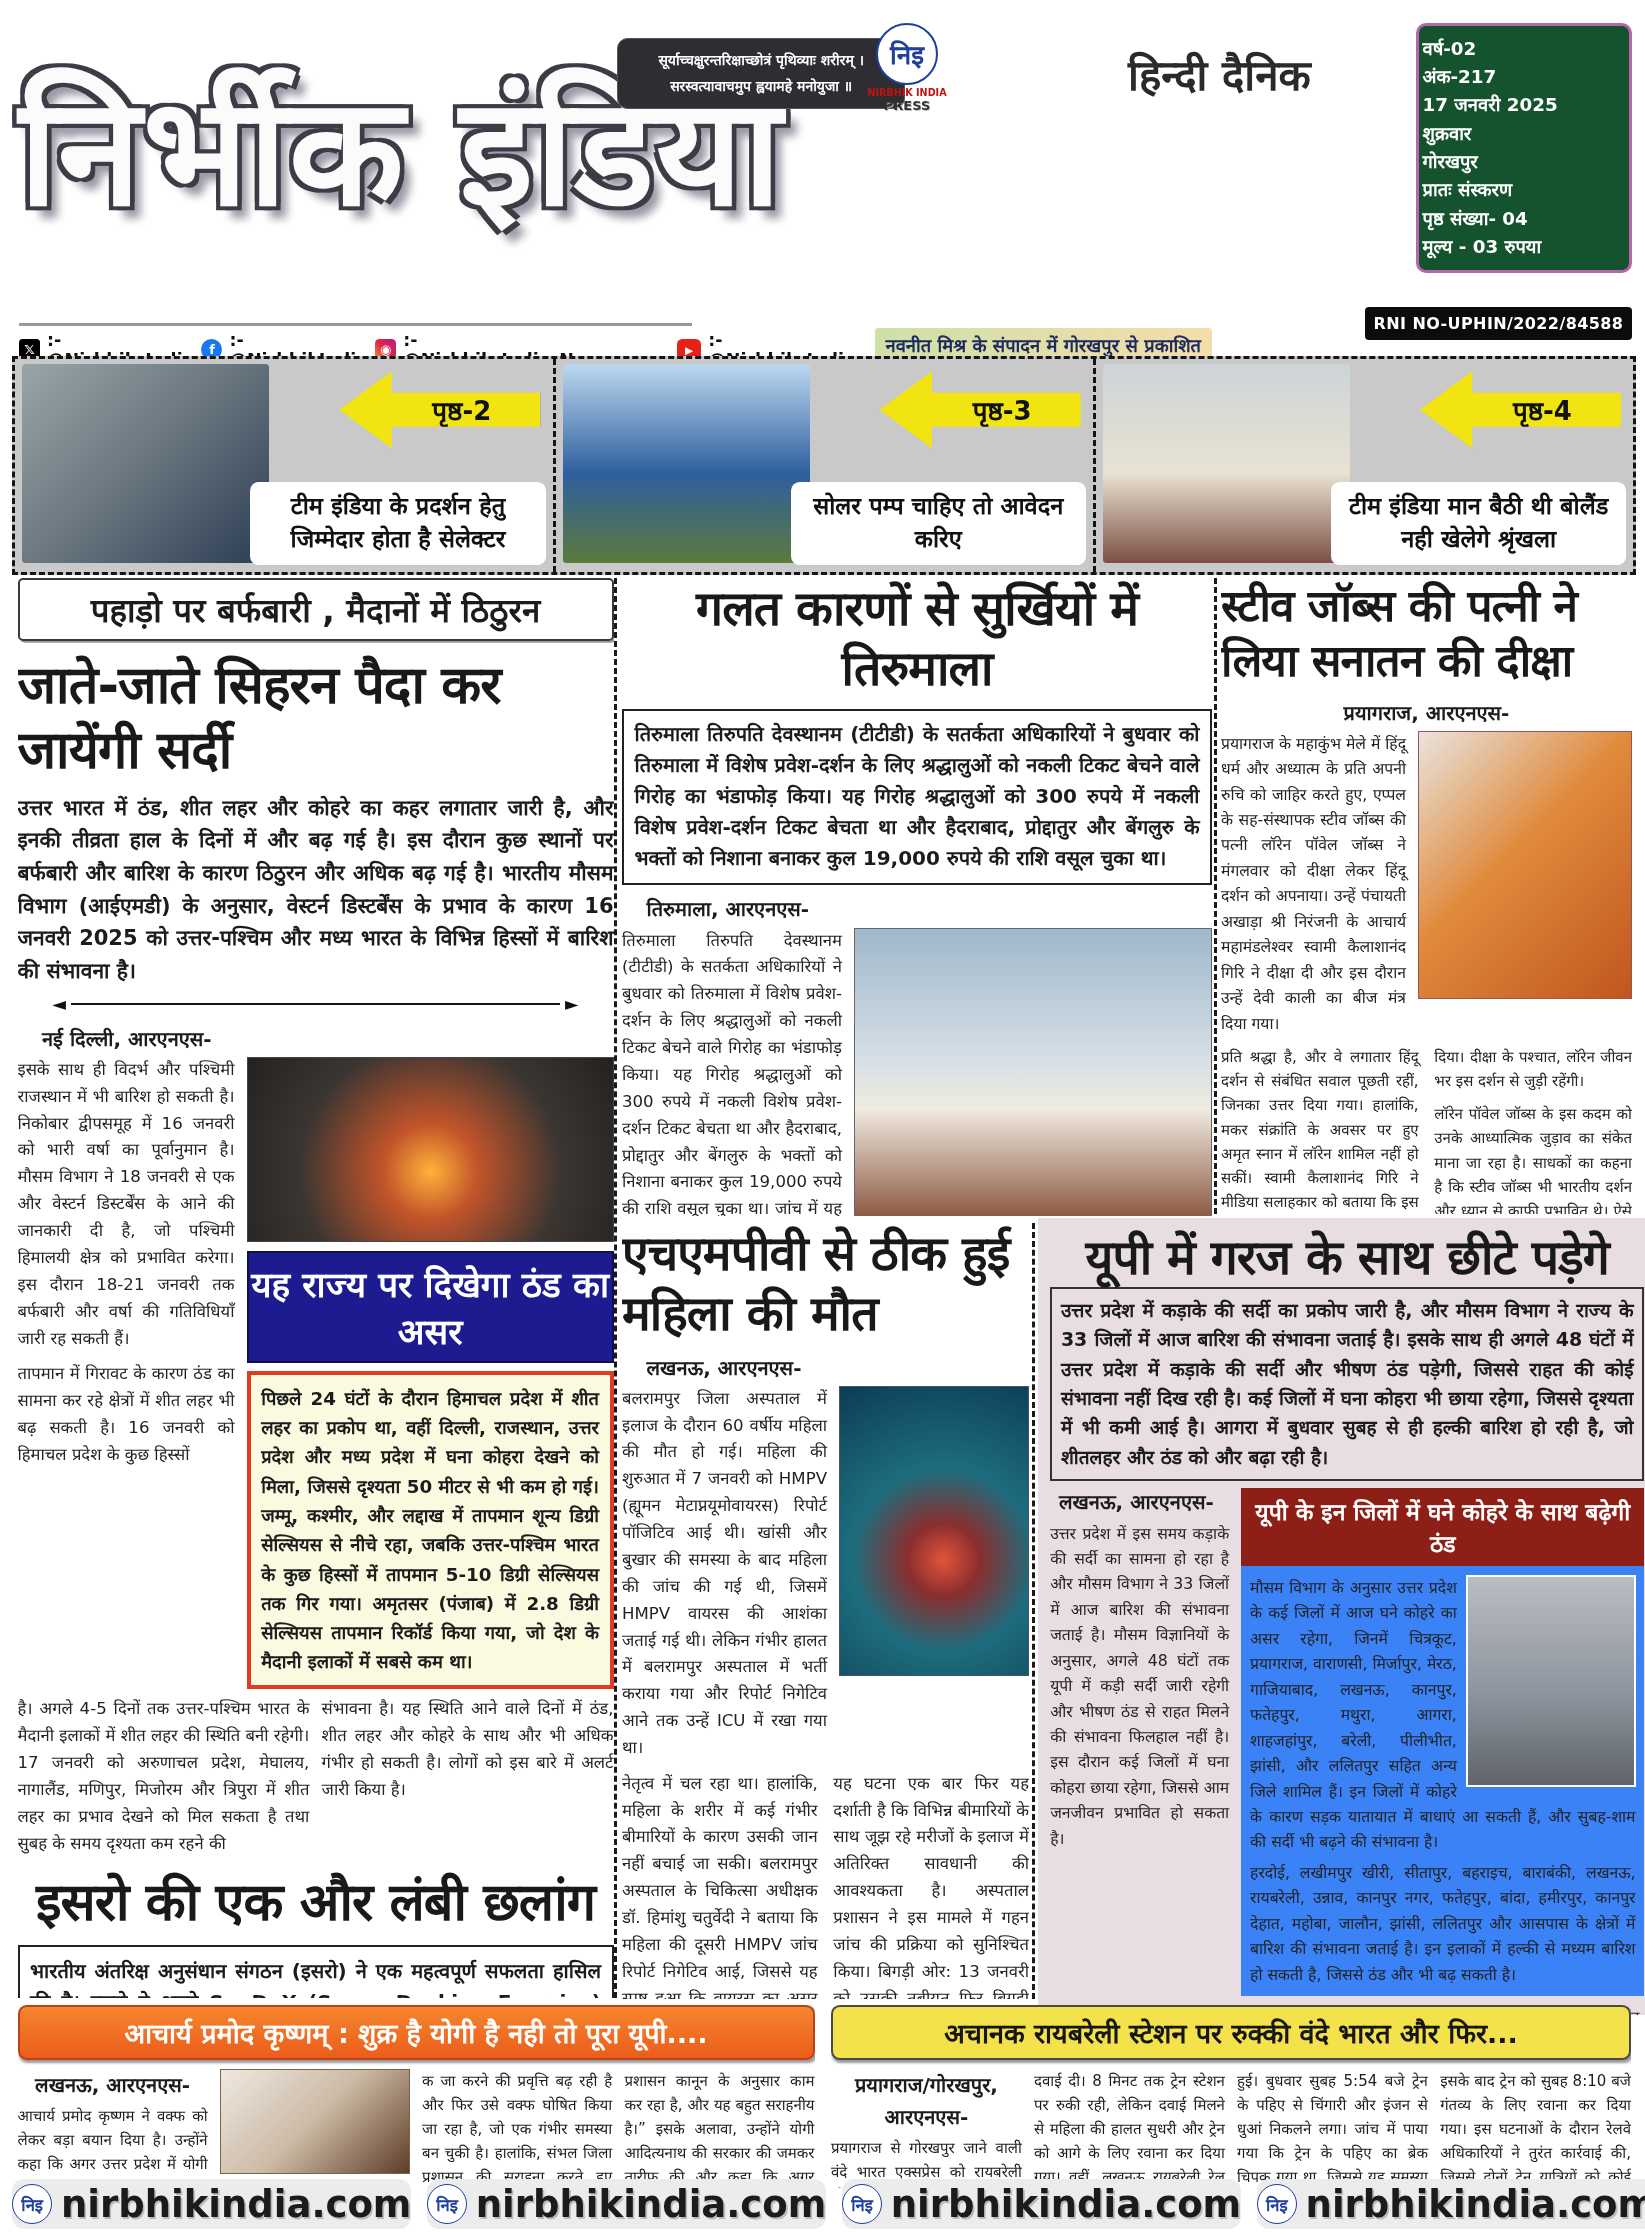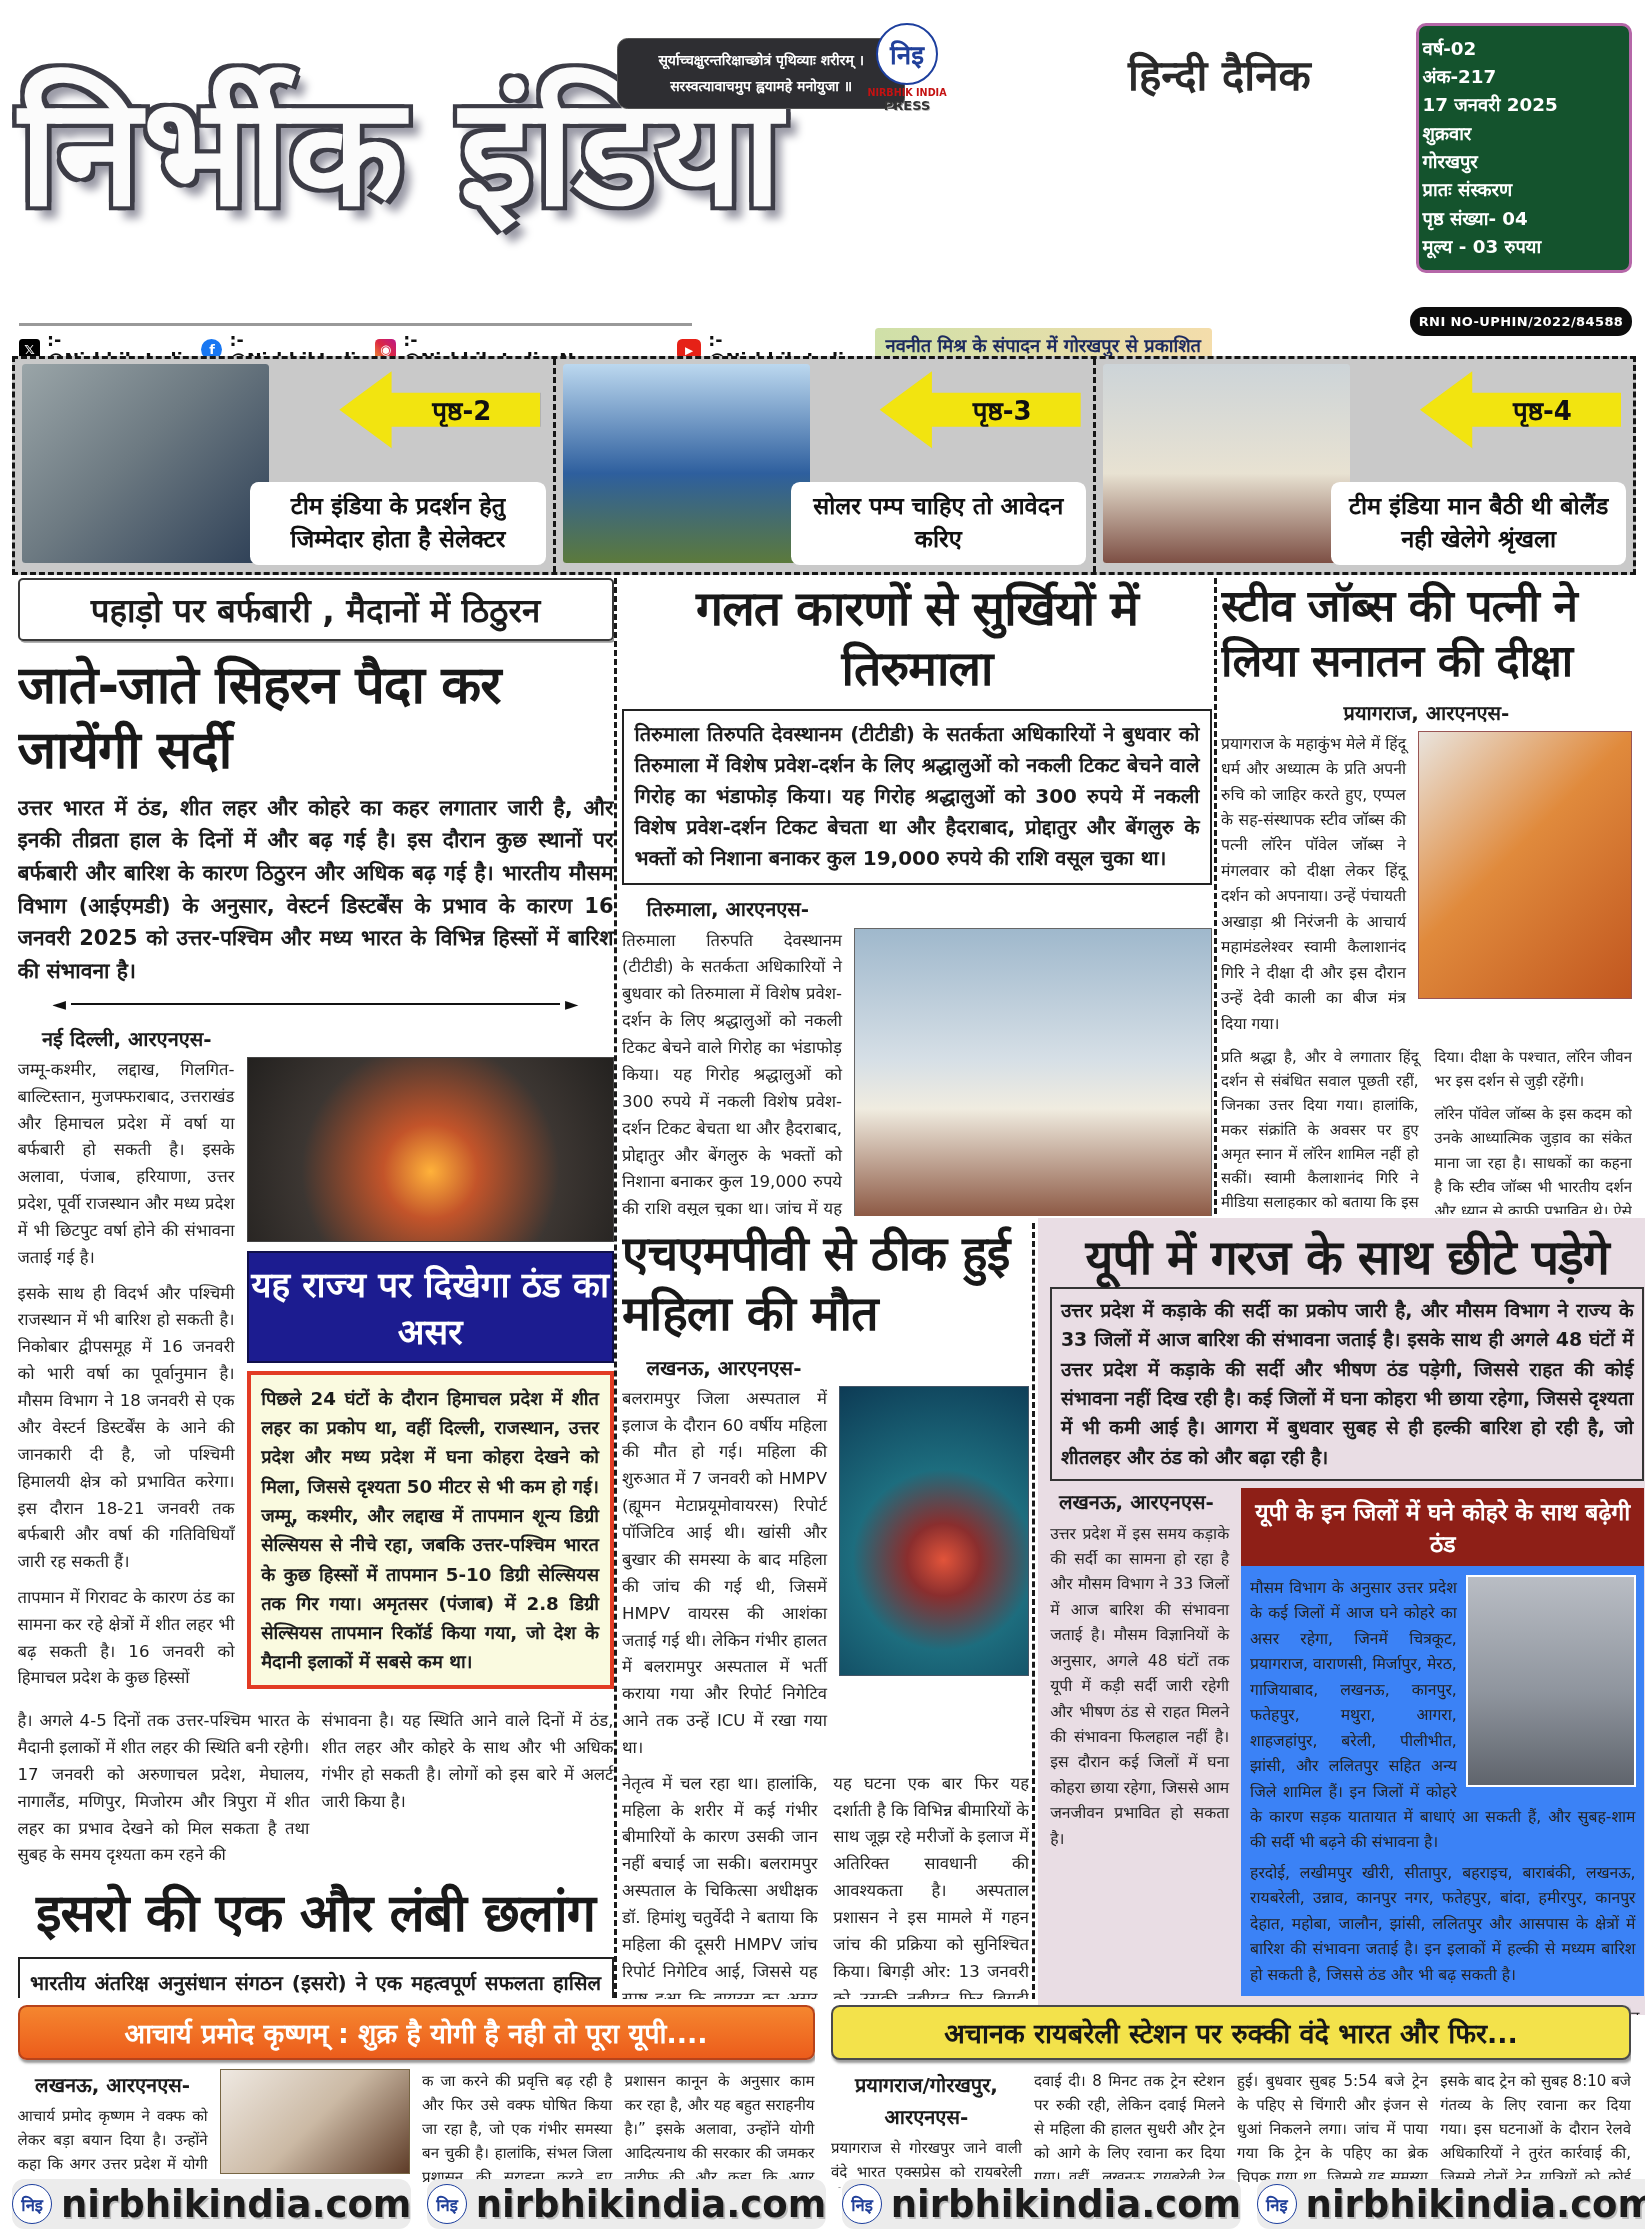--- a/index.html
+++ b/index.html
@@ -22,22 +22,22 @@
   .social-bar{position:absolute;left:19px;top:323px;display:flex;align-items:center;gap:7px;font-size:17.5px;
     font-weight:bold;color:#111;border-top:3.5px solid #999;padding-top:3.5px;width:673px;}
   .sicon{display:inline-flex;align-items:center;justify-content:center;width:21px;height:21px;border-radius:4.4px;
     color:#fff;font-size:13px;font-weight:bold;flex:0 0 auto;}
   .sicon.x{background:#000;border-radius:3.5px;}
   .sicon.fb{background:#1877f2;border-radius:50%;}
   .sicon.ig{background:linear-gradient(45deg,#f09433,#dc2743,#bc1888);}
   .sicon.yt{background:#e62117;width:24.5px;border-radius:5.2px;font-size:10.5px;}
   .publisher{position:absolute;left:875px;top:328px;background:linear-gradient(90deg,#cfe0a8,#f4ddab);
     font-size:18.3px;font-weight:bold;color:#1d2a5e;padding:3.5px 10.5px;border-radius:3.5px;}
-  .rni{position:absolute;right:14px;top:307px;background:#0c0c0c;color:#fff;font-size:13px;font-weight:bold;
-    padding:7px 8.7px;border-radius:14px;letter-spacing:0.4px;}
+  .rni{position:absolute;right:14px;top:307px;background:#0c0c0c;color:#fff;font-size:16px;font-weight:bold;
+    padding:7px 8.7px;border-radius:4px;letter-spacing:0.4px;}
   
   .teasers{position:absolute;left:12.2px;top:356px;width:1618px;height:213px;background:#c9c9c9;
     border:3.5px dashed #151515;display:flex;}
   .tpanel{position:relative;flex:1 1 33%;border-right:3.5px dashed #151515;overflow:hidden;}
   .tpanel:last-child{border-right:none;}
   .tphoto{position:absolute;left:7px;top:5.2px;width:46%;height:199px;border-radius:3.5px;}
   .tarrow{position:absolute;right:12.2px;top:12.2px;width:201px;height:77px;background:#f2e410;
     clip-path:polygon(0 50%,26% 0,26% 28%,100% 28%,100% 72%,26% 72%,26% 100%);
     display:flex;align-items:center;justify-content:center;filter:drop-shadow(1.7px 2.6px 1.7px #555);}
   .tarrow span{font-size:26px;font-weight:bold;color:#111;margin-left:44px;}
@@ -172,21 +172,20 @@
       <div class="headline h-xl">जाते-जाते सिहरन पैदा कर जायेंगी सर्दी</div>
       <div class="intro">उत्तर भारत में ठंड, शीत लहर और कोहरे का कहर लगातार जारी है, और इनकी तीव्रता हाल के दिनों में और बढ़ गई है। इस दौरान कुछ स्थानों पर बर्फबारी और बारिश के कारण ठिठुरन और अधिक बढ़ गई है। भारतीय मौसम विभाग (आईएमडी) के अनुसार, वेस्टर्न डिस्टर्बेंस के प्रभाव के कारण 16 जनवरी 2025 को उत्तर-पश्चिम और मध्य भारत के विभिन्न हिस्सों में बारिश की संभावना है।</div>
       <div class="divider">
         <span>◄</span>
         <span class="line"></span>
         <span>►</span>
       </div>
       <div class="byline">नई दिल्ली, आरएनएस-</div>
       <div class="row">
         <div class="body-t" style="width:217px;flex:0 0 auto;">
-          <p>जम्मू-कश्मीर, लद्दाख, गिलगित-बाल्टिस्तान, मुजफ्फराबाद, उत्तराखंड और हिमाचल प्रदेश में वर्षा या बर्फबारी हो सकती है। इसके अलावा, पंजाब, हरियाणा, उत्तर प्रदेश, पूर्वी राजस्थान और मध्य प्रदेश में भी छिटपुट वर्षा होने की संभावना जताई गई है।</p>
           <p>इसके साथ ही विदर्भ और पश्चिमी राजस्थान में भी बारिश हो सकती है। निकोबार द्वीपसमूह में 16 जनवरी को भारी वर्षा का पूर्वानुमान है। मौसम विभाग ने 18 जनवरी से एक और वेस्टर्न डिस्टर्बेंस के आने की जानकारी दी है, जो पश्चिमी हिमालयी क्षेत्र को प्रभावित करेगा। इस दौरान 18-21 जनवरी तक बर्फबारी और वर्षा की गतिविधियाँ जारी रह सकती हैं।</p>
           <p>तापमान में गिरावट के कारण ठंड का सामना कर रहे क्षेत्रों में शीत लहर भी बढ़ सकती है। 16 जनवरी को हिमाचल प्रदेश के कुछ हिस्सों</p>
         </div>
         <div style="flex:1;">
           <div class="ph ph-bonfire" style="height:183px;border:0.9px solid #444;"></div>
           <div class="banner-blue">यह राज्य पर दिखेगा ठंड का असर</div>
           <div class="box-red">पिछले 24 घंटों के दौरान हिमाचल प्रदेश में शीत लहर का प्रकोप था, वहीं दिल्ली, राजस्थान, उत्तर प्रदेश और मध्य प्रदेश में घना कोहरा देखने को मिला, जिससे दृश्यता 50 मीटर से भी कम हो गई। जम्मू, कश्मीर, और लद्दाख में तापमान शून्य डिग्री सेल्सियस से नीचे रहा, जबकि उत्तर-पश्चिम भारत के कुछ हिस्सों में तापमान 5-10 डिग्री सेल्सियस तक गिर गया। अमृतसर (पंजाब) में 2.8 डिग्री सेल्सियस तापमान रिकॉर्ड किया गया, जो देश के मैदानी इलाकों में सबसे कम था।</div>
         </div>
       </div>
       <div class="row" style="margin-top:7px;">

